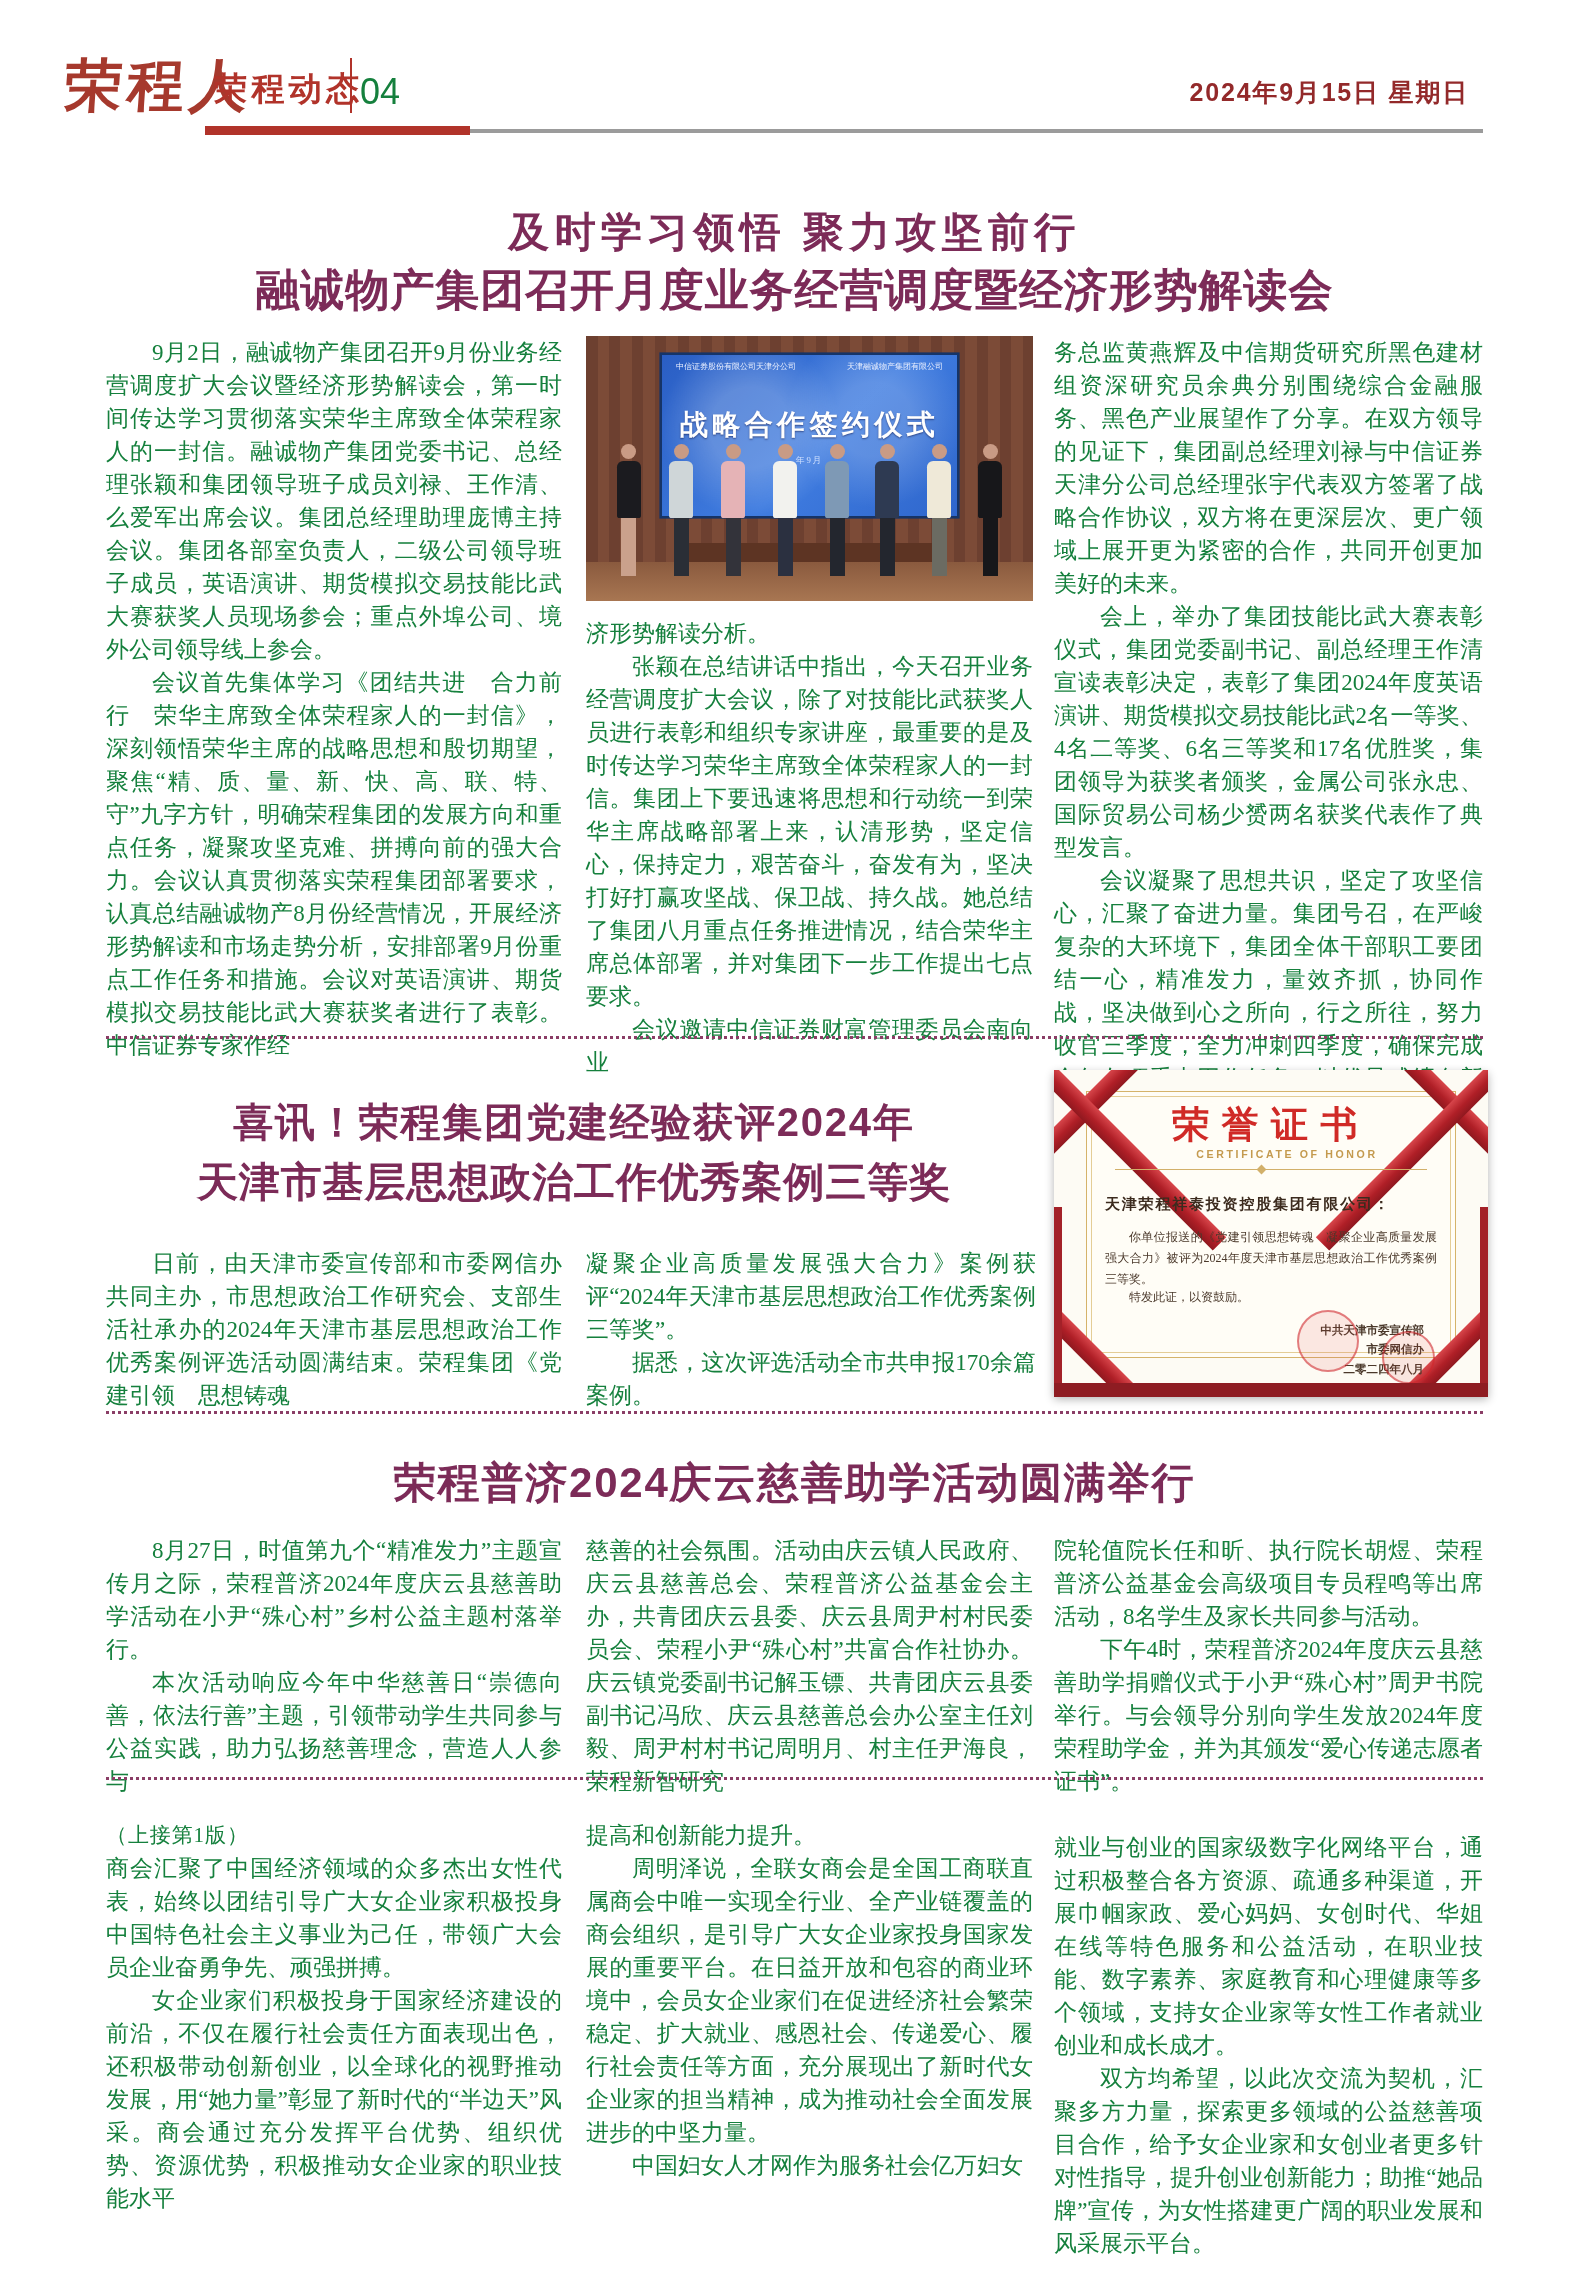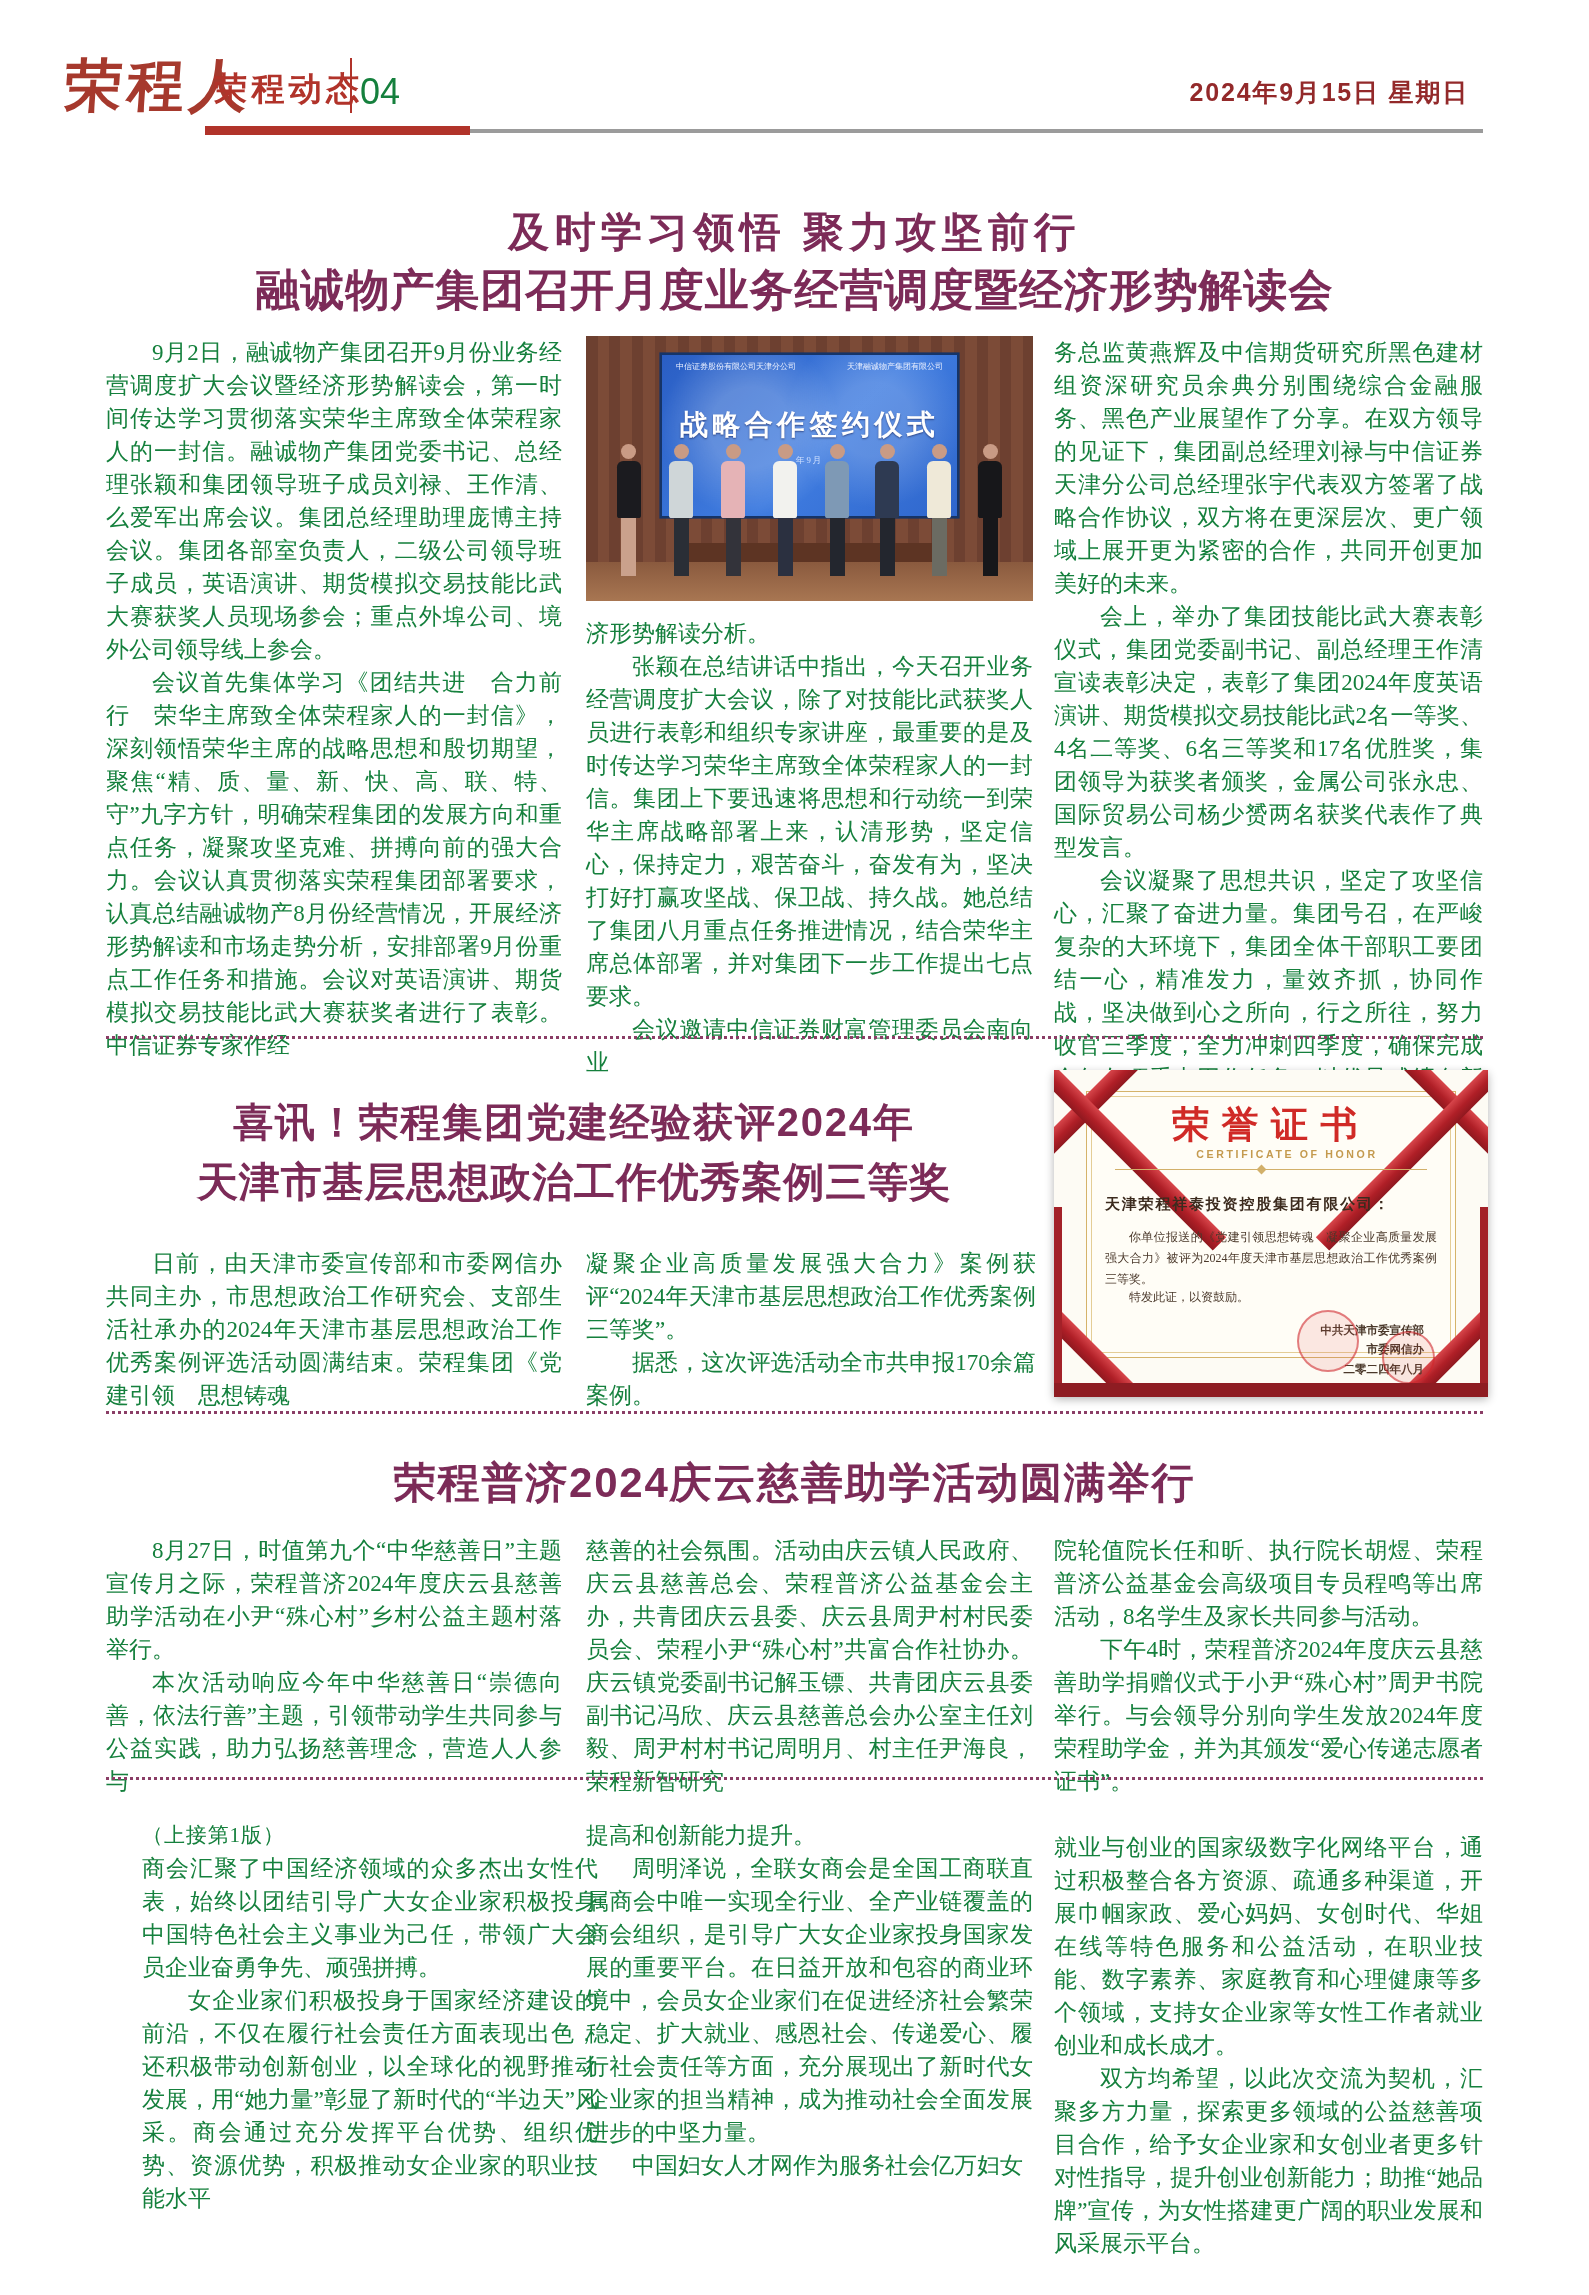--- a/index.html
+++ b/index.html
@@ -35,21 +35,21 @@
   .ind{text-indent:2em;}
   .note{font-size:21px;letter-spacing:0.9px;}
   #a1c1{left:106px;top:336px;width:456px;}
   #a1c2{left:586px;top:617px;width:447px;}
   #a1c3{left:1054px;top:336px;width:429px;}
   #a2c1{left:106px;top:1247px;width:456px;}
   #a2c2{left:586px;top:1247px;width:450px;}
   #a3c1{left:106px;top:1534px;width:456px;}
   #a3c2{left:586px;top:1534px;width:447px;}
   #a3c3{left:1054px;top:1534px;width:429px;}
-  #ctc1{left:106px;top:1819px;width:456px;margin-left:36px;}
+  #ctc1{left:106px;top:1819px;width:456px;}
   #ctc2{left:586px;top:1819px;width:447px;}
   #ctc3{left:1054px;top:1819px;width:429px;margin-top:12px;}
 
   
   .sep{position:absolute;left:106px;width:1377px;height:0;border-top:3.5px dotted #8a3d66;}
   #sep1{top:1036px;} #sep2{top:1411px;} #sep3{top:1777px;}
 
   
   .photo{position:absolute;left:586px;top:336px;width:447px;height:265px;overflow:hidden;
       background:repeating-linear-gradient(90deg,#6d4030 0 11.5px,#7c4b37 11.5px 23px);}
@@ -243,21 +243,21 @@
     <div class="cert-edge l"></div>
     <div class="cert-edge r"></div>
     <div class="cert-bottom"></div>
   </div>
 
   <div class="sep" id="sep2"></div>
 
   <div class="a-title" id="a3t">荣程普济2024庆云慈善助学活动圆满举行</div>
 
   <div class="col" id="a3c1">
-    <p class="ind">8月27日，时值第九个“中华慈善日”主题宣传月之际，荣程普济2024年度庆云县慈善助学活动在小尹“殊心村”乡村公益主题村落举行。</p>
+    <p class="ind">8月27日，时值第九个“精准发力”主题宣传月之际，荣程普济2024年度庆云县慈善助学活动在小尹“殊心村”乡村公益主题村落举行。</p>
     <p class="ind">本次活动响应今年中华慈善日“崇德向善，依法行善”主题，引领带动学生共同参与公益实践，助力弘扬慈善理念，营造人人参与</p>
   </div>
   <div class="col" id="a3c2">
     <p>慈善的社会氛围。活动由庆云镇人民政府、庆云县慈善总会、荣程普济公益基金会主办，共青团庆云县委、庆云县周尹村村民委员会、荣程小尹“殊心村”共富合作社协办。庆云镇党委副书记解玉镖、共青团庆云县委副书记冯欣、庆云县慈善总会办公室主任刘毅、周尹村村书记周明月、村主任尹海良，荣程新智研究</p>
   </div>
   <div class="col" id="a3c3">
     <p>院轮值院长任和昕、执行院长胡煜、荣程普济公益基金会高级项目专员程鸣等出席活动，8名学生及家长共同参与活动。</p>
     <p class="ind">下午4时，荣程普济2024年度庆云县慈善助学捐赠仪式于小尹“殊心村”周尹书院举行。与会领导分别向学生发放2024年度荣程助学金，并为其颁发“爱心传递志愿者证书”。</p>
   </div>
 

